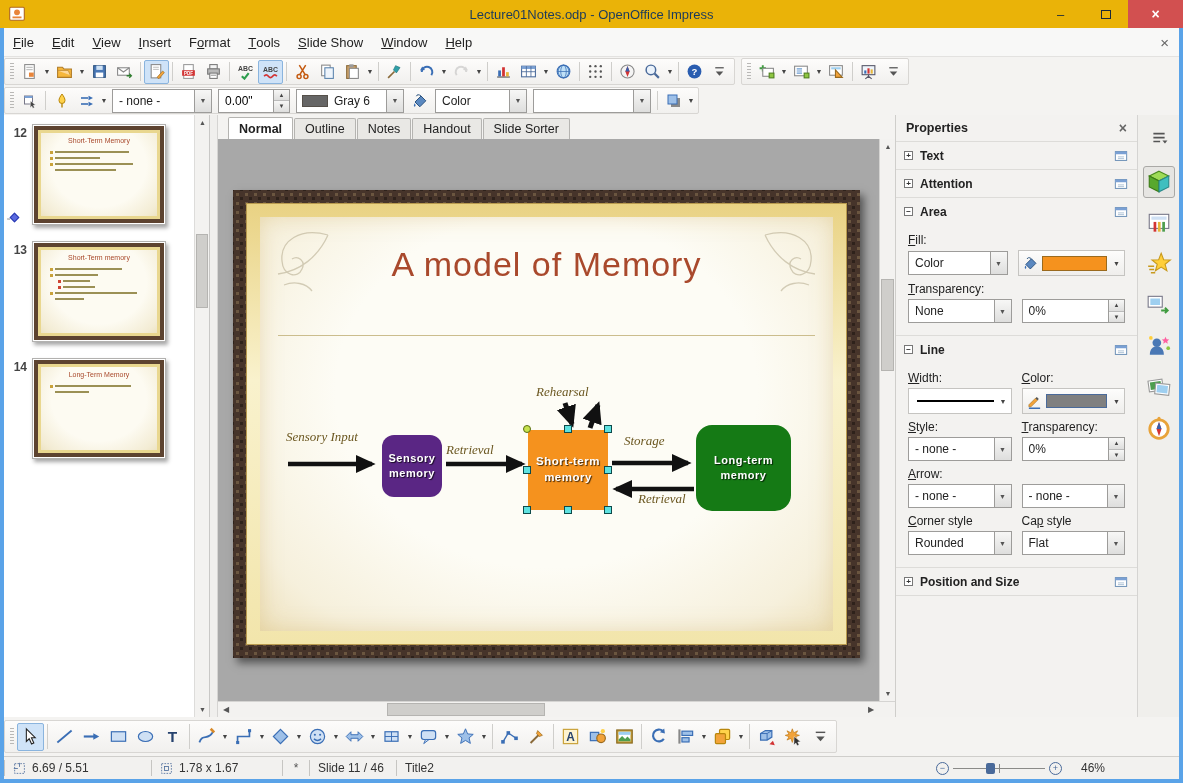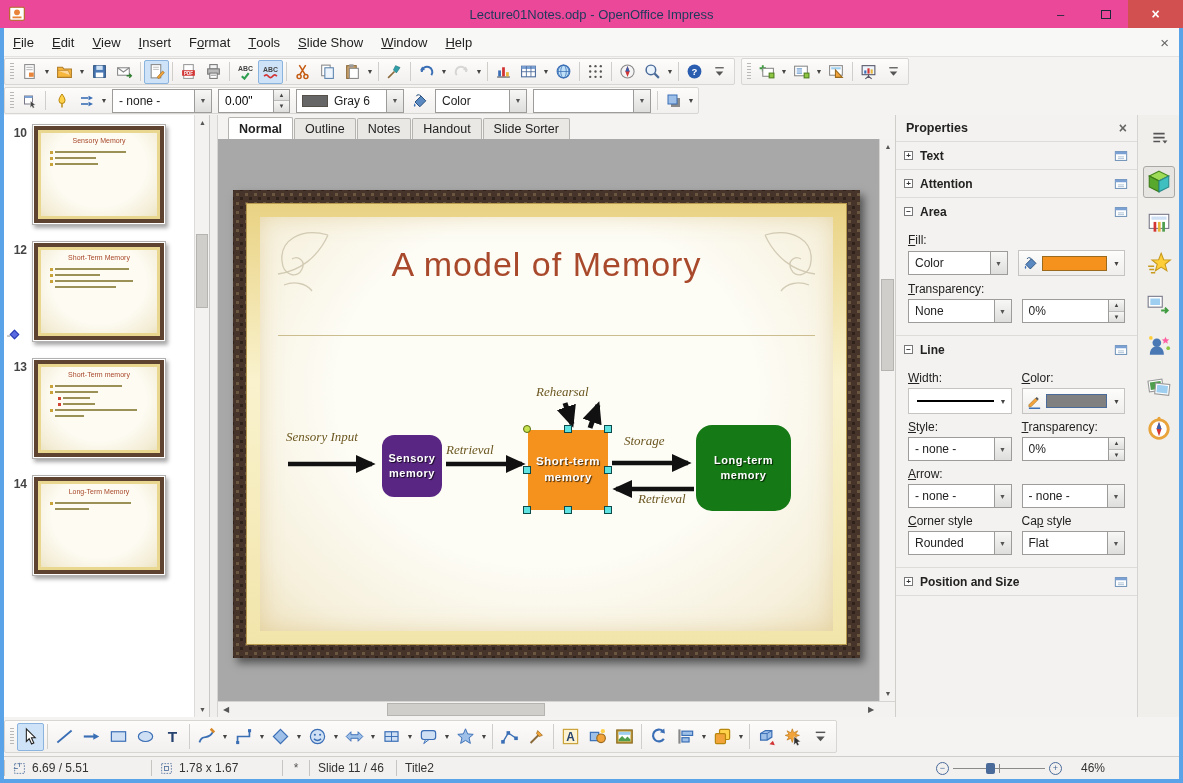--- a/index.html
+++ b/index.html
@@ -3,21 +3,21 @@
 <meta charset="utf-8">
 <style>
   *{box-sizing:border-box;margin:0;padding:0;font-family:"Liberation Sans",sans-serif;}
   html,body{width:1183px;height:783px;overflow:hidden;background:#e8e8e8;}
   .window{position:relative;width:1183px;height:783px;background:#f4f3f1;overflow:hidden;}
   .edge{position:absolute;top:28px;bottom:0;width:4px;background:#5aa3e8;z-index:50;}
   .edge.left{left:0}.edge.right{right:0}
   .edge-bottom{position:absolute;left:0;right:0;bottom:0;height:4px;background:#5aa3e8;z-index:50;}
 
   
-  .titlebar{position:absolute;left:0;top:0;width:100%;height:28px;background:#ec4899;display:flex;align-items:center;}
+  .titlebar{position:absolute;left:0;top:0;width:100%;height:28px;background:#eab308;display:flex;align-items:center;}
   .app-icon{margin-left:8px;width:18px;height:18px;display:flex;align-items:center;justify-content:center;}
   .title-text{position:absolute;left:0;right:0;text-align:center;font-size:13px;color:#1b3a5c;}
   .win-btns{position:absolute;right:0;top:0;height:28px;display:flex;}
   .win-btn{width:45px;height:28px;display:flex;align-items:center;justify-content:center;font-size:13px;color:#1b2a3a;}
   .win-btn.max span{display:block;width:10px;height:9px;border:1.5px solid #1b2a3a;}
   .win-btn.close{background:#d25050;color:#fff;width:55px;font-size:14px;font-weight:bold;}
 
   
   .menubar{position:absolute;left:4px;right:4px;top:28px;height:29px;background:#f8f8f7;border-bottom:1px solid #e3e2e0;display:flex;align-items:center;font-size:13px;color:#222;}
   .menu-item{padding:0 9px;height:100%;display:flex;align-items:center;cursor:default;}
@@ -564,42 +564,20 @@
           </span>
         </div>
       <span class="dd">▼</span>
     </div>
   </div>
 
   <div class="content">
 
     <div class="slides-panel">
       <div class="sp-list" id="thumb-list">
-          <div class="thumb-row">
-            <span class="thumb-num">10</span>
-            <div class="thumb-frame">
-              <div class="mini">
-                <div class="mini-title">Sensory Memory</div>
-                <div class="mini-body">
-                  <div class="mini-line">
-                    <span class="bsq"></span>
-                    <span class="bar" style="width:72%"></span>
-                  </div>
-                  <div class="mini-line">
-                    <span class="bsq"></span>
-                    <span class="bar" style="width:42%"></span>
-                  </div>
-                  <div class="mini-line">
-                    <span class="bsq"></span>
-                    <span class="bar" style="width:44%"></span>
-                  </div>
-                </div>
-              </div>
-            </div>
-          </div>
           <div class="thumb-row">
             <span class="thumb-num">12</span>
             <div class="thumb-frame">
               <div class="mini">
                 <div class="mini-title">Short-Term Memory</div>
                 <div class="mini-body">
                   <div class="mini-line">
                     <span class="bsq"></span>
                     <span class="bar" style="width:75%"></span>
                   </div>

